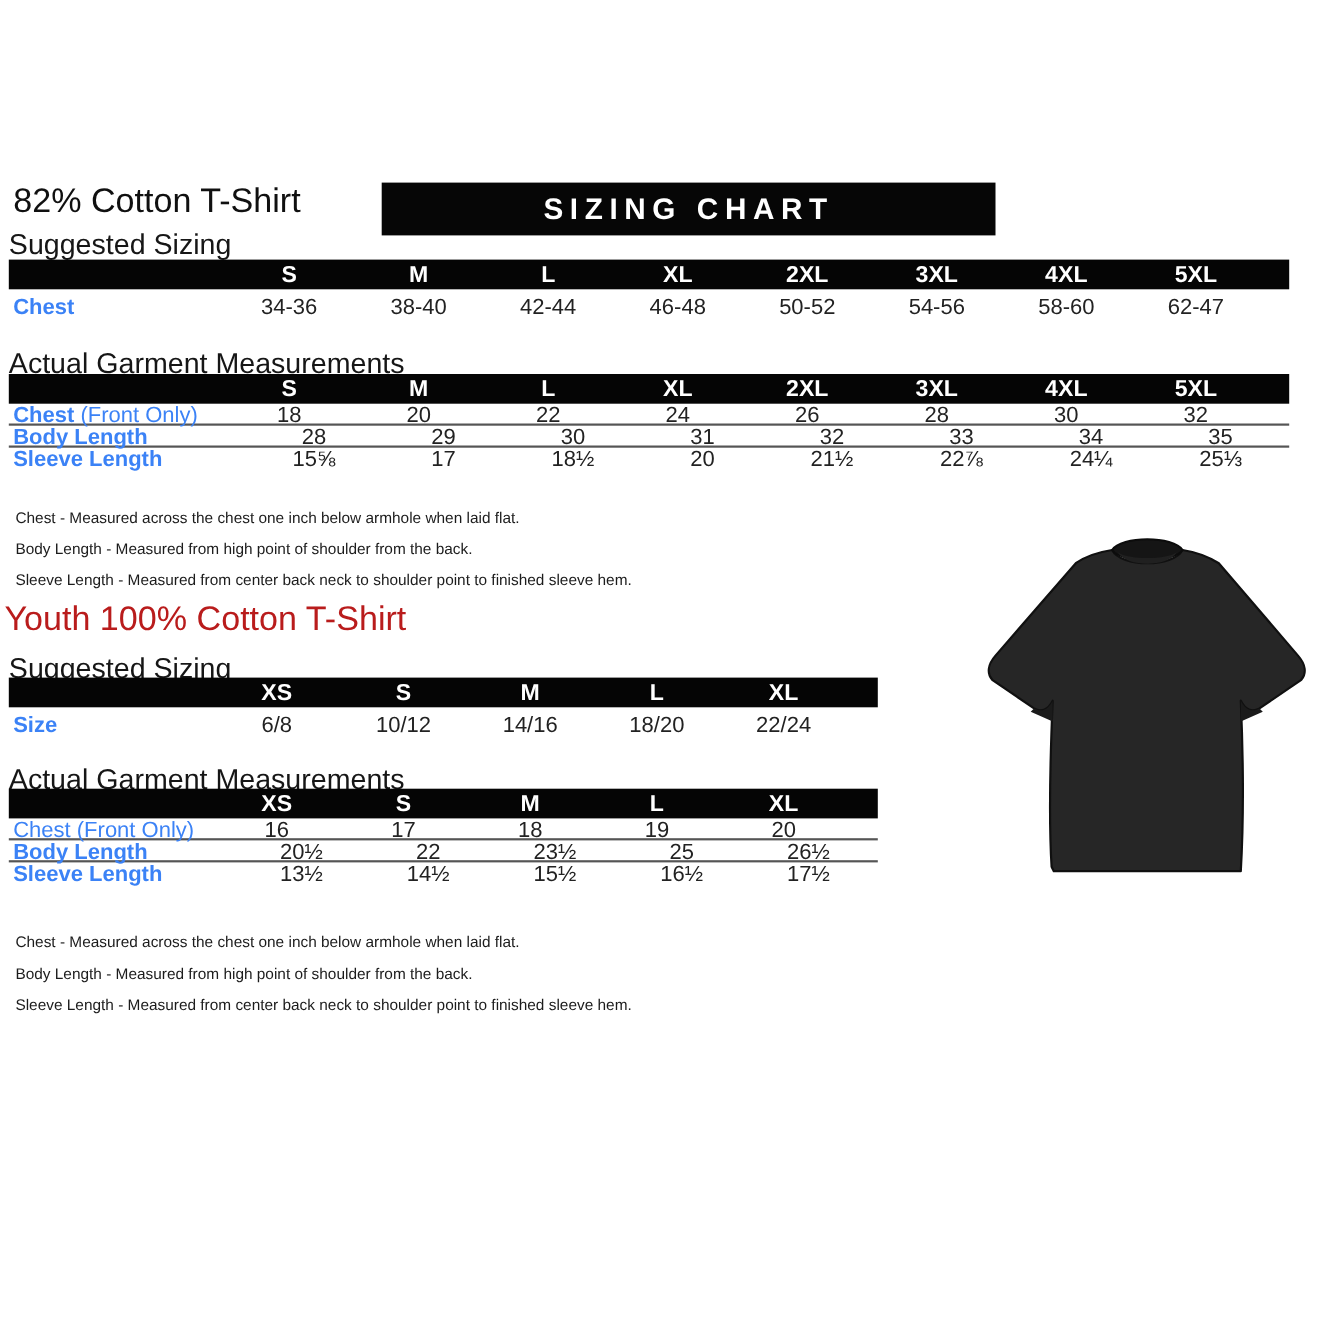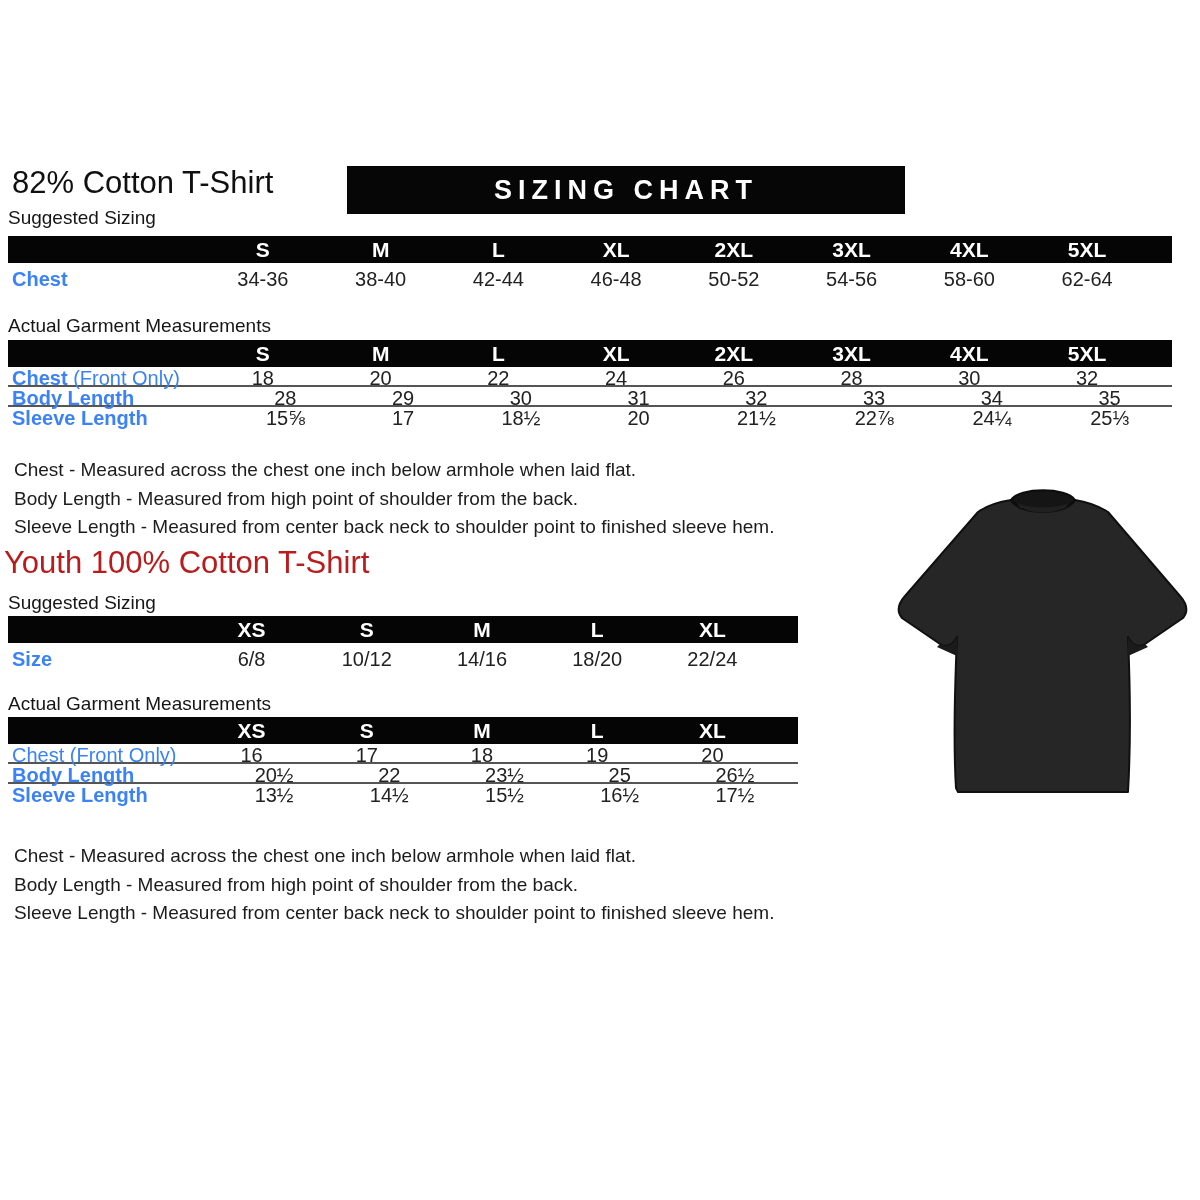--- a/index.html
+++ b/index.html
@@ -8,40 +8,40 @@
     font-family:"Liberation Sans","DejaVu Sans",sans-serif;
     color:#1a1a1a;position:relative;overflow:hidden;
   }
   .abs{position:absolute;}
 
   
   .main-title{left:12px;top:165px;font-size:31px;font-weight:400;color:#101010;}
   .banner{left:347px;top:166px;width:558px;height:48px;background:#060606;
           display:flex;align-items:center;justify-content:center;}
   .banner span{color:#ffffff;font-weight:700;font-size:27px;letter-spacing:6px;}
-  .sec-label{font-size:19px;color:#161616;}
+  .sec-label{font-size:26px;color:#161616;}
   .youth-title{left:4px;top:545px;font-size:31px;font-weight:400;color:#b91c1c;}
 
   
   .tbl{left:8px;}
   .tbl-row{display:grid;align-items:center;}
   .adult-grid{grid-template-columns:196px repeat(8,1fr);padding-right:26px;}
   .youth-grid{grid-template-columns:186px repeat(5,1fr);padding-right:28px;}
   .hdr{background:#050505;height:27px;}
   .hdr .c{color:#ffffff;font-weight:700;font-size:21px;text-align:center;}
   .drow{height:18px;}
   .drow-tall{height:32px;}
   .c{text-align:center;font-size:20px;color:#222222;}
   .lbl{font-size:20px;font-weight:700;color:#3b82f6;padding-left:4px;white-space:nowrap;}
   .lbl .sfx{font-weight:400;}
   .lbl.reg{font-weight:400;}
   .sep{border-top:2px solid #555555;gap:45px;}
 
   
-  .notes{left:14px;font-size:19px;color:#1c1c1c;line-height:28.5px;}
+  .notes{left:14px;font-size:14px;color:#1c1c1c;line-height:28.5px;}
 
   
   .shirt{left:885px;top:478px;}
 </style>
 </head>
 <body>
 
 <div class="abs main-title">82% Cotton T-Shirt</div>
 
 <div class="abs banner">
@@ -64,21 +64,21 @@
   </div>
   <div class="tbl-row adult-grid drow-tall">
     <div class="lbl">Chest</div>
     <div class="c">34-36</div>
     <div class="c">38-40</div>
     <div class="c">42-44</div>
     <div class="c">46-48</div>
     <div class="c">50-52</div>
     <div class="c">54-56</div>
     <div class="c">58-60</div>
-    <div class="c">62-64</div>
+    <div class="c">62-47</div>
   </div>
 </div>
 
 <div class="abs sec-label" style="left:8px;top:315px;">Actual Garment Measurements</div>
 
 <div class="abs tbl" style="top:340px;width:1164px;">
   <div class="tbl-row adult-grid hdr">
     <div class="c"></div>
     <div class="c">S</div>
     <div class="c">M</div>

